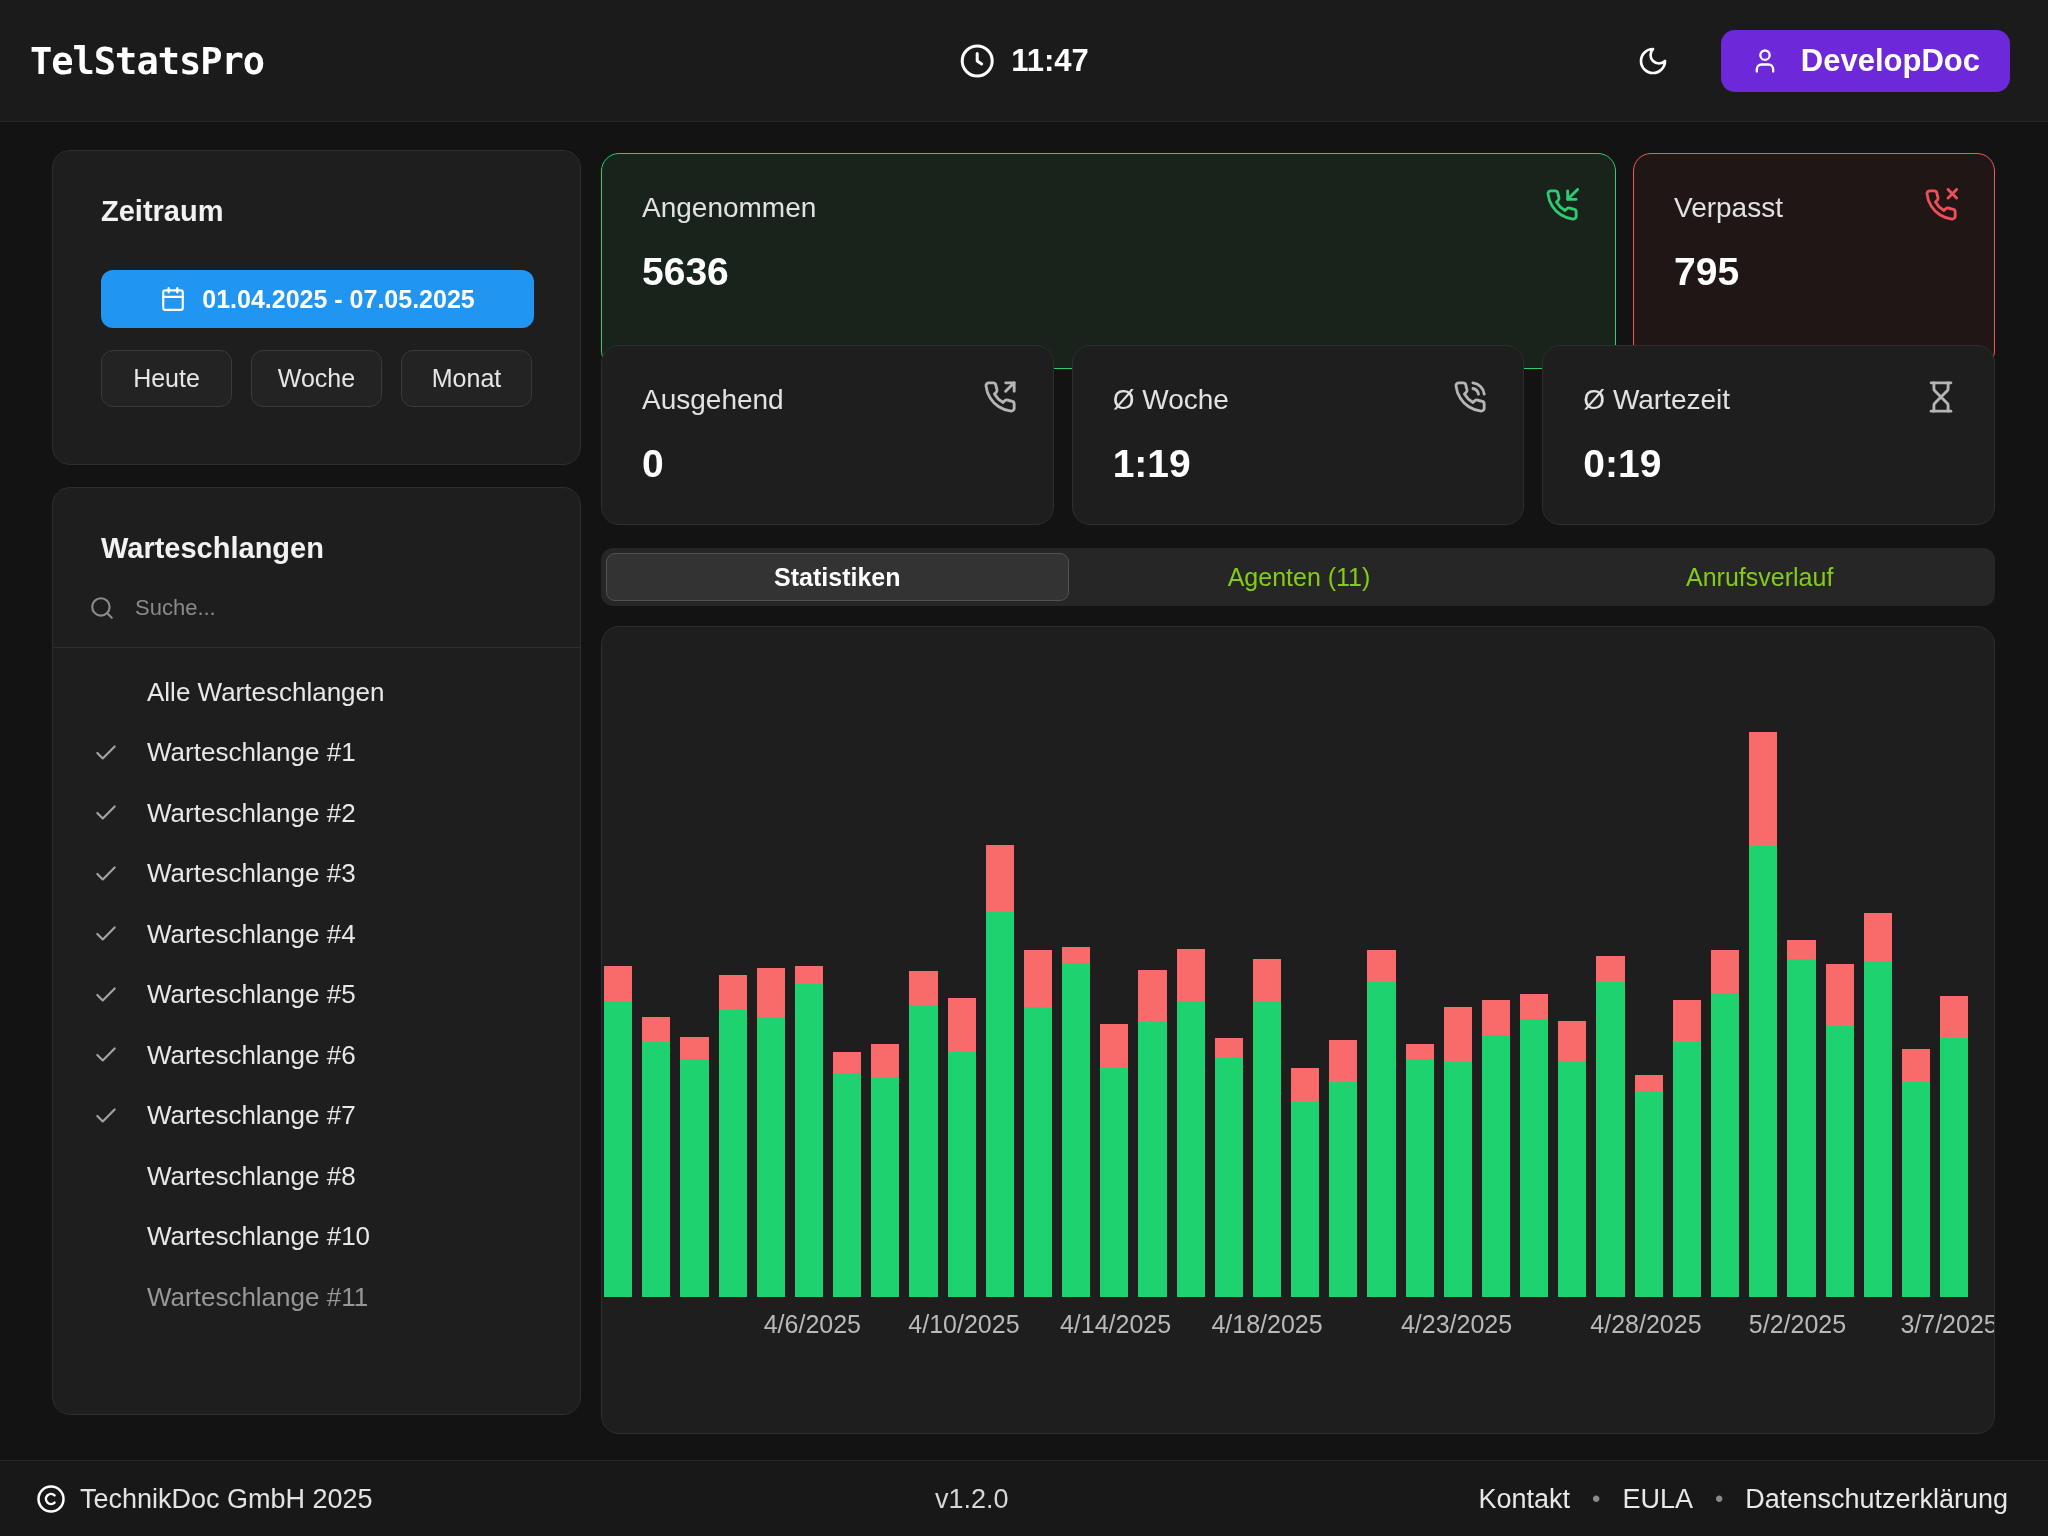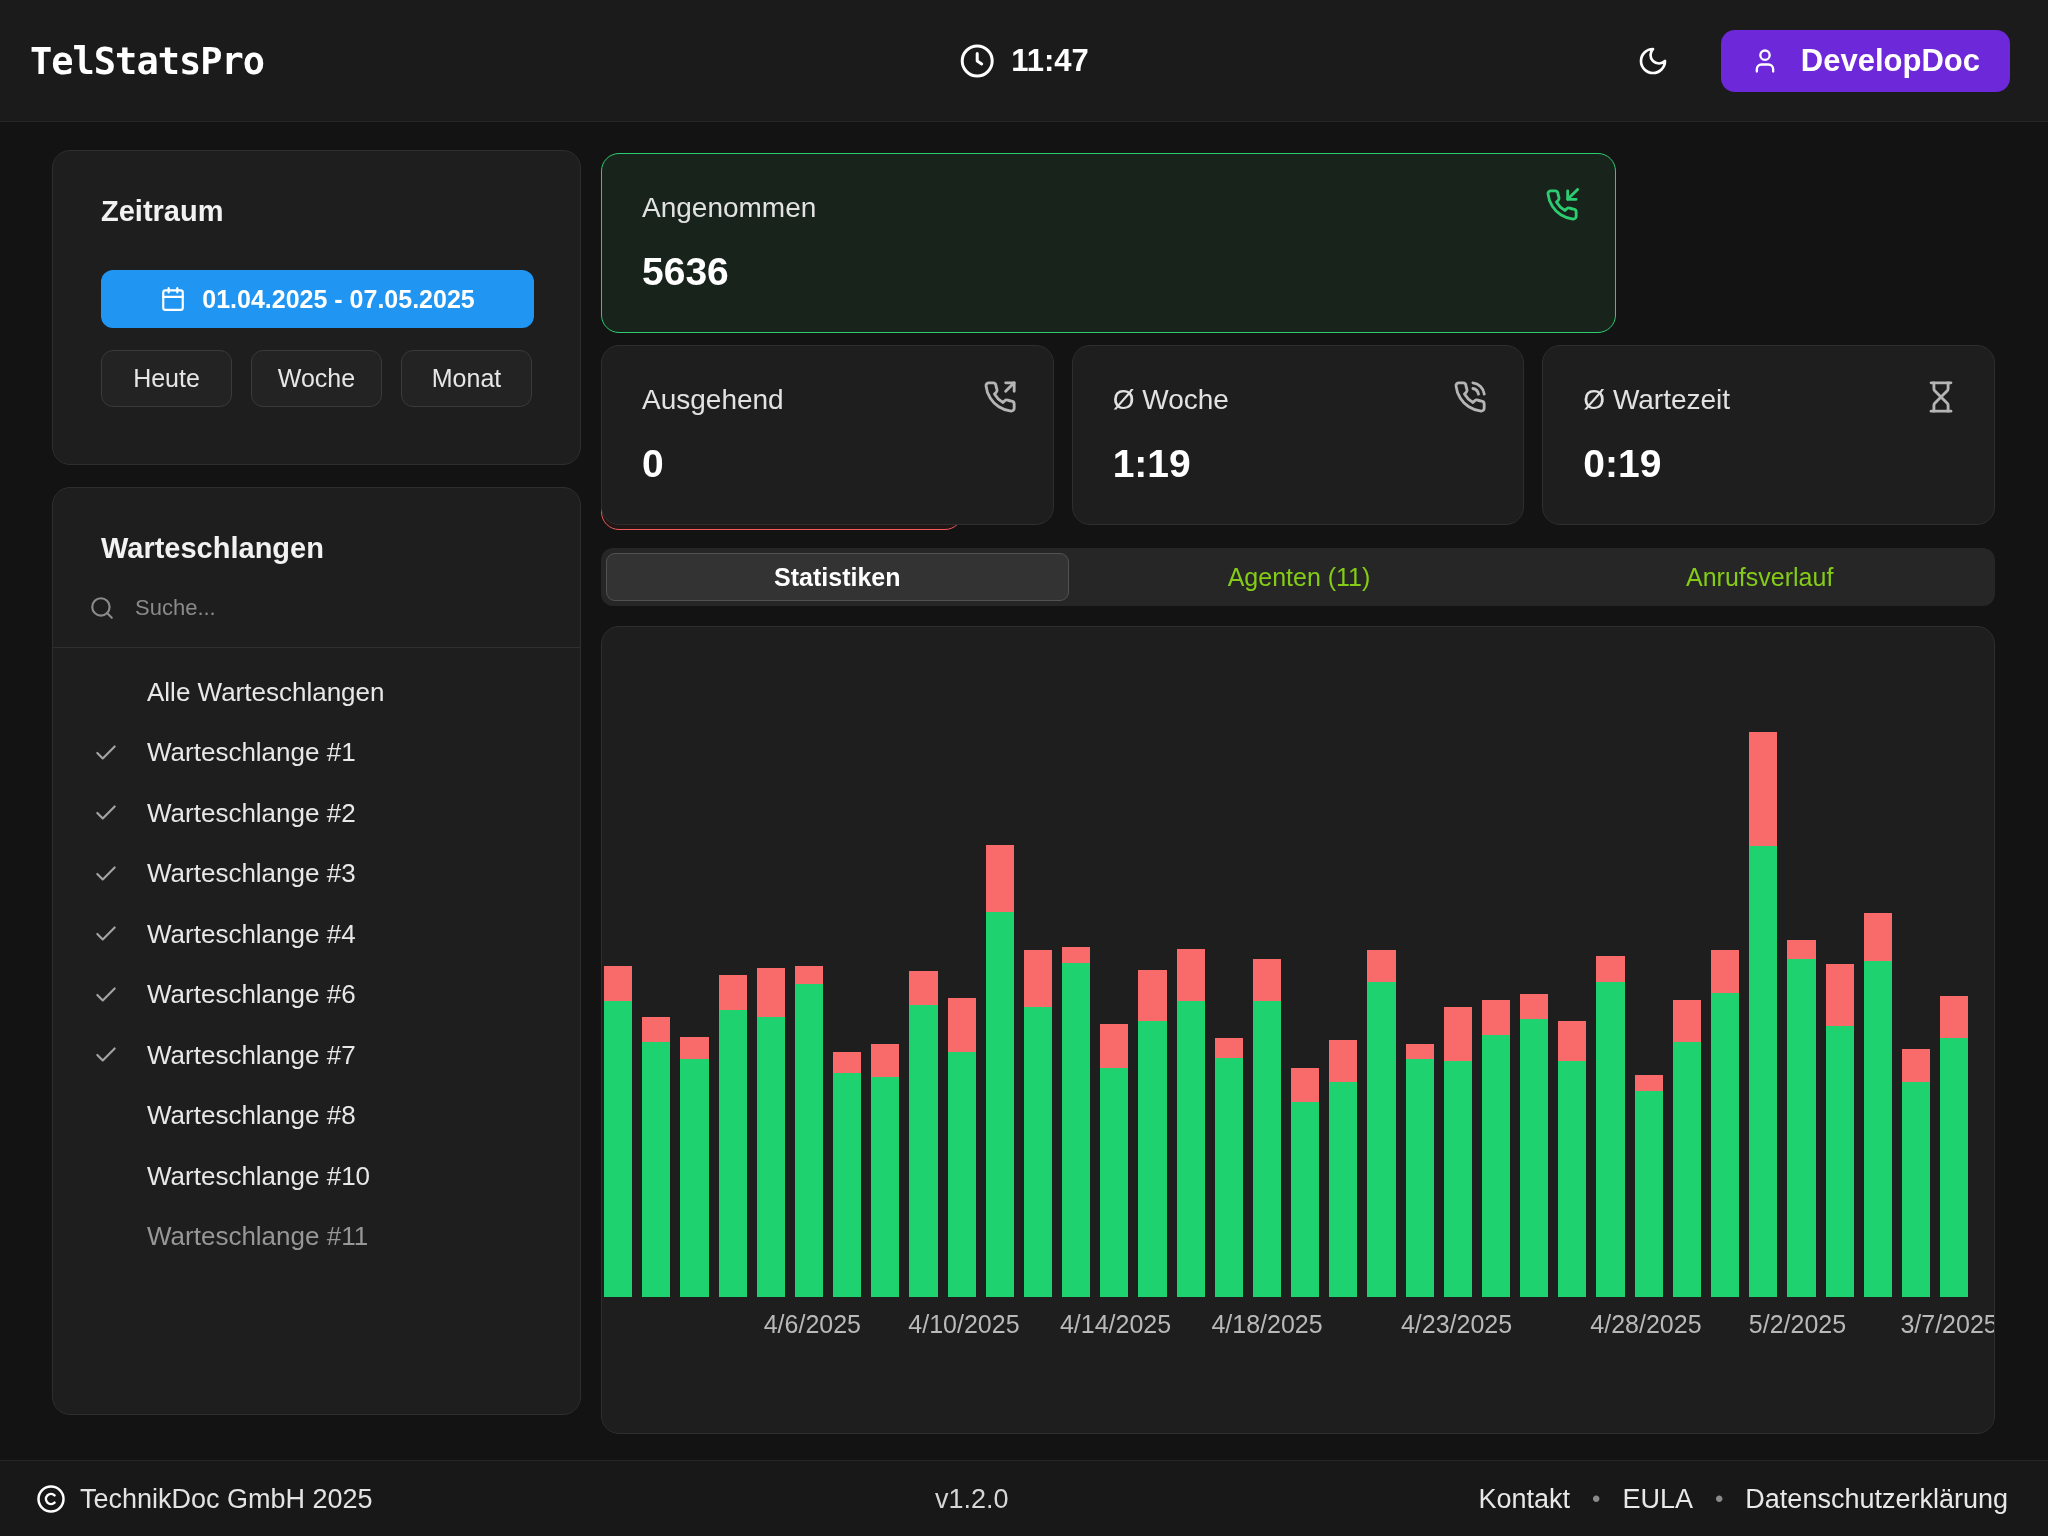--- a/index.html
+++ b/index.html
@@ -40,21 +40,21 @@
                   font-family:inherit; width:100%; }
   .search-input::placeholder { color:#8a8a8a; }
   .qlist { padding:14px 0 0 0; }
   .qitem { height:60.5px; display:flex; align-items:center; gap:28px; padding:0 20px 0 40px; cursor:pointer; }
   .qcheck { width:26px; height:26px; flex:0 0 26px; }
   .qlabel { font-size:26px; color:#e8e8e8; }
   .qitem.muted .qlabel { color:#979797; }
 
   
   .main { position:absolute; left:601px; top:153px; width:1394px; }
-  .statrow1 { display:flex; gap:17px; height:216px;flex-direction:column; }
+  .statrow1 { display:flex; gap:17px; height:216px; }
   .statrow2 { display:flex; gap:18px; height:139px; margin-top:17px;align-items:flex-end; }
   .stat-card { position:relative; padding:38px 40px; }
   .stat-title { font-size:28px; color:#e2e2e2; }
   .stat-value { font-size:39px; font-weight:bold; color:#fff; margin-top:26px; }
   .stat-icon { position:absolute; top:34px; right:36px; }
   .card-answered { width:1015px; background:#17231b; border:1.5px solid #2ecc71; }
   .card-missed { width:362px; background:#201616; border:1.5px solid #ef5a5a; }
   .card-third { flex:1; }
 
   .tabs { margin-top:23px; height:58px; background:#262626; border-radius:12px; padding:5px; display:flex; }
@@ -186,20 +186,28 @@
             </svg>
           </span>
           <span class="qlabel">Warteschlange #4</span>
         </div>
         <div class="qitem">
           <span>
             <svg class="qcheck" viewBox="0 0 24 24" fill="none" stroke="#a3a3a3" stroke-width="2" stroke-linecap="round" stroke-linejoin="round">
               <polyline points="20 6 9 17 4 12"></polyline>
             </svg>
           </span>
+          <span class="qlabel">Warteschlange #5</span>
+        </div>
+        <div class="qitem">
+          <span>
+            <svg class="qcheck" viewBox="0 0 24 24" fill="none" stroke="#a3a3a3" stroke-width="2" stroke-linecap="round" stroke-linejoin="round">
+              <polyline points="20 6 9 17 4 12"></polyline>
+            </svg>
+          </span>
           <span class="qlabel">Warteschlange #6</span>
         </div>
         <div class="qitem">
           <span>
             <svg class="qcheck" viewBox="0 0 24 24" fill="none" stroke="#a3a3a3" stroke-width="2" stroke-linecap="round" stroke-linejoin="round">
               <polyline points="20 6 9 17 4 12"></polyline>
             </svg>
           </span>
           <span class="qlabel">Warteschlange #7</span>
         </div>

